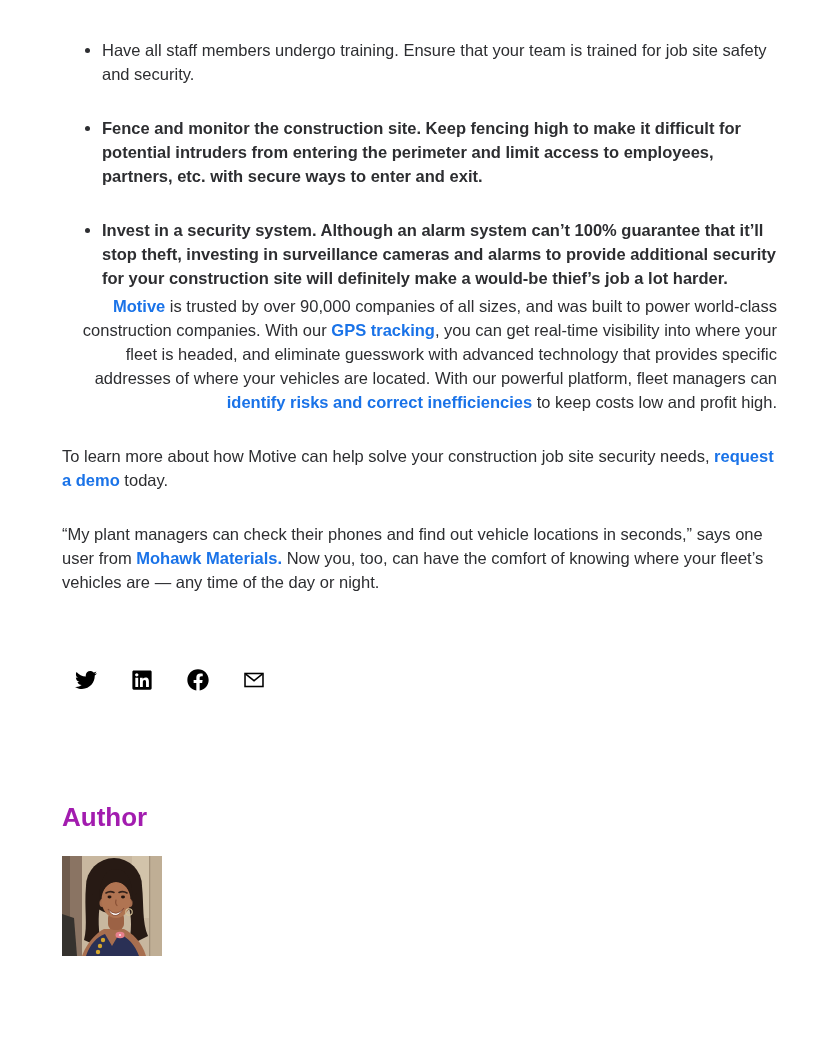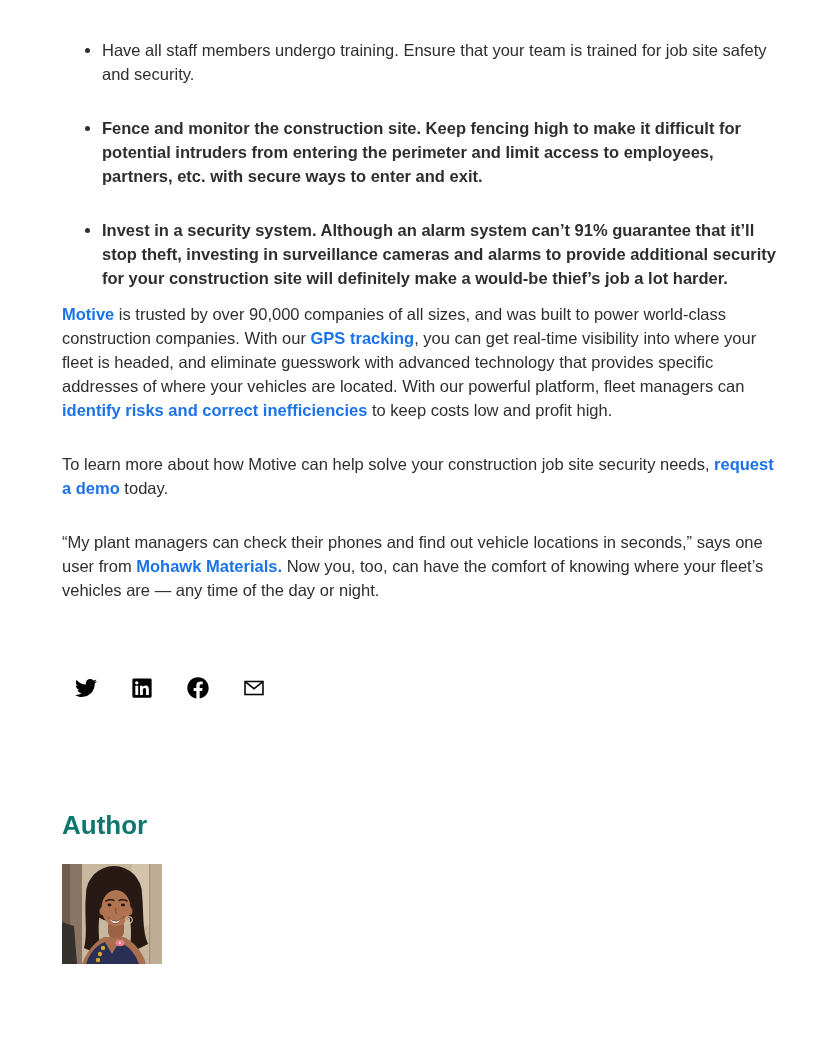--- a/index.html
+++ b/index.html
@@ -16,21 +16,21 @@
     color: #2d2e31;
   }
   ul.bullets {
     margin: 0;
     padding: 0 0 0 40px;
     list-style: disc outside;
   }
   ul.bullets li { padding-left: 0; }
   ul.bullets li + li { margin-top: 30px; font-weight: bold; }
   .para { margin: 30px 0 0 0; }
-  .para.tight { margin-top: 12px; }
+  .para.tight { margin-top: 4px; text-align: right; }
   a.link {
     color: #1a73e8;
     font-weight: 700;
     text-decoration: none;
     cursor: pointer;
   }
   .social-row {
     margin-top: 75px;
     padding-left: 13px;
     display: flex;
@@ -42,40 +42,40 @@
     width: 22px;
     height: 22px;
     cursor: pointer;
   }
   .social-link svg { display: block; width: 100%; height: 100%; }
   .author-heading {
     margin: 112px 0 0 0;
     font-size: 26px;
     line-height: 28px;
     font-weight: 700;
-    color: #0f766e;
+    color: #a21caf;
   }
   .author-photo {
     margin-top: 25px;
     width: 100px;
     height: 100px;
     overflow: hidden;
     background: #c8b79f;
   }
   .author-photo svg { display: block; width: 100%; height: 100%; }
 </style>
 </head>
 <body>
 
 <div class="page">
 
   <ul class="bullets">
     <li>Have all staff members undergo training. Ensure that your team is trained for job site safety and security.</li>
     <li>Fence and monitor the construction site. Keep fencing high to make it difficult for potential intruders from entering the perimeter and limit access to employees, partners, etc. with secure ways to enter and exit.</li>
-    <li>Invest in a security system. Although an alarm system can’t 91% guarantee that it’ll stop theft, investing in surveillance cameras and alarms to provide additional security for your construction site will definitely make a would-be thief’s job a lot harder.</li>
+    <li>Invest in a security system. Although an alarm system can’t 100% guarantee that it’ll stop theft, investing in surveillance cameras and alarms to provide additional security for your construction site will definitely make a would-be thief’s job a lot harder.</li>
   </ul>
 
   <p class="para tight"><a class="link" href="#">Motive</a><span> is trusted by over 90,000 companies of all sizes, and was built to power world-class construction companies. With our </span><a class="link" href="#">GPS tracking</a><span>, you can get real-time visibility into where your fleet is headed, and eliminate guesswork with advanced technology that provides specific addresses of where your vehicles are located. With our powerful platform, fleet managers can </span><a class="link" href="#">identify risks and correct inefficiencies</a><span> to keep costs low and profit high.</span></p>
 
   <p class="para"><span>To learn more about how Motive can help solve your construction job site security needs, </span><a class="link" href="#">request a demo</a><span> today.</span></p>
 
   <p class="para"><span>“My plant managers can check their phones and find out vehicle locations in seconds,” says one user from </span><a class="link" href="#">Mohawk Materials.</a><span> Now you, too, can have the comfort of knowing where your fleet’s vehicles are — any time of the day or night.</span></p>
 
   <div class="social-row">
     <a class="social-link" href="#" aria-label="Share on Twitter">

